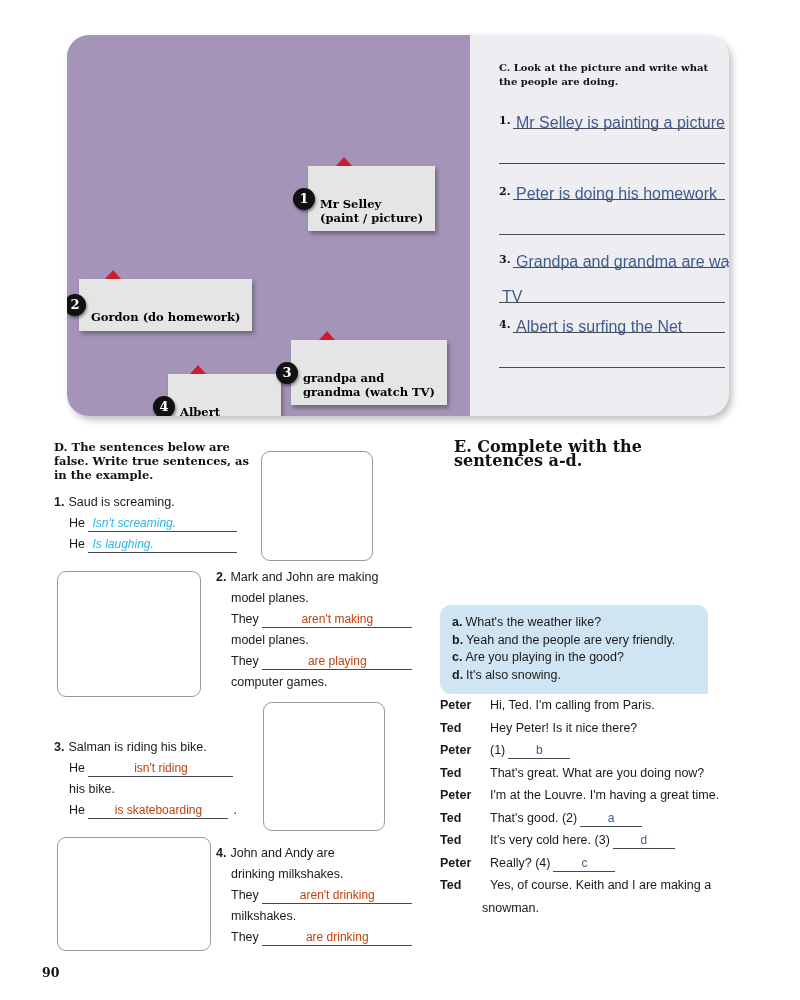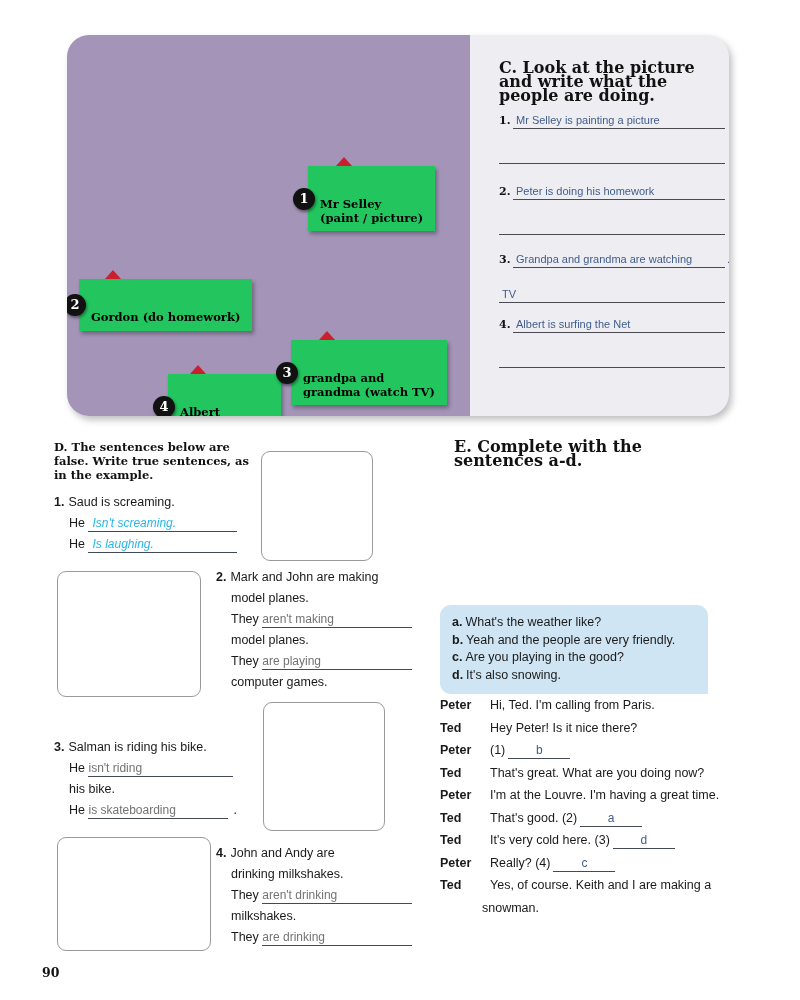--- a/index.html
+++ b/index.html
@@ -57,21 +57,21 @@
     line-height: 22px;
     text-align: center;
     box-shadow: 1px 2px 3px rgba(0,0,0,0.45);
     position: relative;
     z-index: 3;
     flex: 0 0 auto;
   }
   .callout-box {
     position: relative;
     margin-left: -7px;
-    background: #22c55e;
+    background: #e5e5e5;
     padding: 5px 12px 6px 12px;
     box-shadow: 2px 3px 4px rgba(0,0,0,0.33);
     font-family: "DejaVu Serif", "Liberation Serif", serif;
     font-weight: bold;
     font-size: 11.5px;
     line-height: 13.5px;
     color: #000000;
     white-space: pre-line;
     z-index: 2;
   }
@@ -93,21 +93,21 @@
     width: 241px;
     height: 381px;
   }
   .c-heading {
     position: absolute;
     left: 11px;
     top: 26px;
     width: 225px;
     font-family: "DejaVu Serif", "Liberation Serif", serif;
     font-weight: bold;
-    font-size: 16px;
+    font-size: 10px;
     line-height: 14px;
     color: #111111;
   }
   .c-item {
     position: absolute;
     left: 11px;
     width: 226px;
   }
   .c-num {
     position: absolute;
@@ -118,21 +118,21 @@
     font-size: 11px;
     color: #111111;
   }
   .c-line {
     position: absolute;
     left: 14px;
     width: 212px;
     border-bottom: 1px solid #4a4a52;
     height: 15px;
     font-family: "Liberation Sans", sans-serif;
-    font-size: 11px;
+    font-size: 16px;
     color: #3f5c8c;
     padding-left: 3px;
     box-sizing: border-box;
     white-space: nowrap;
     overflow: visible;
   }
   .c-line.blank { left: 14px; width: 212px; }
   .c-line.full  { left: 0px;  width: 226px; }
   .c-trail {
     position: absolute;
@@ -171,22 +171,23 @@
   }
   .d-num {
     font-weight: bold;
     margin-right: 4px;
   }
   .d-indent { padding-left: 15px; }
   .d-subject { display: inline-block; }
   .d-blank {
     display: inline-block;
     border-bottom: 1px solid #444a55;
+    text-align: center;
     vertical-align: baseline;
-    color: #737373;
+    color: #c2410c;
     font-size: 12px;
     padding-bottom: 1px;
   }
   .d-blank.example {
     color: #29b6e8;
     font-style: italic;
     text-align: left;
     padding-left: 4px;
   }
   .d-after { margin-left: 5px; }

